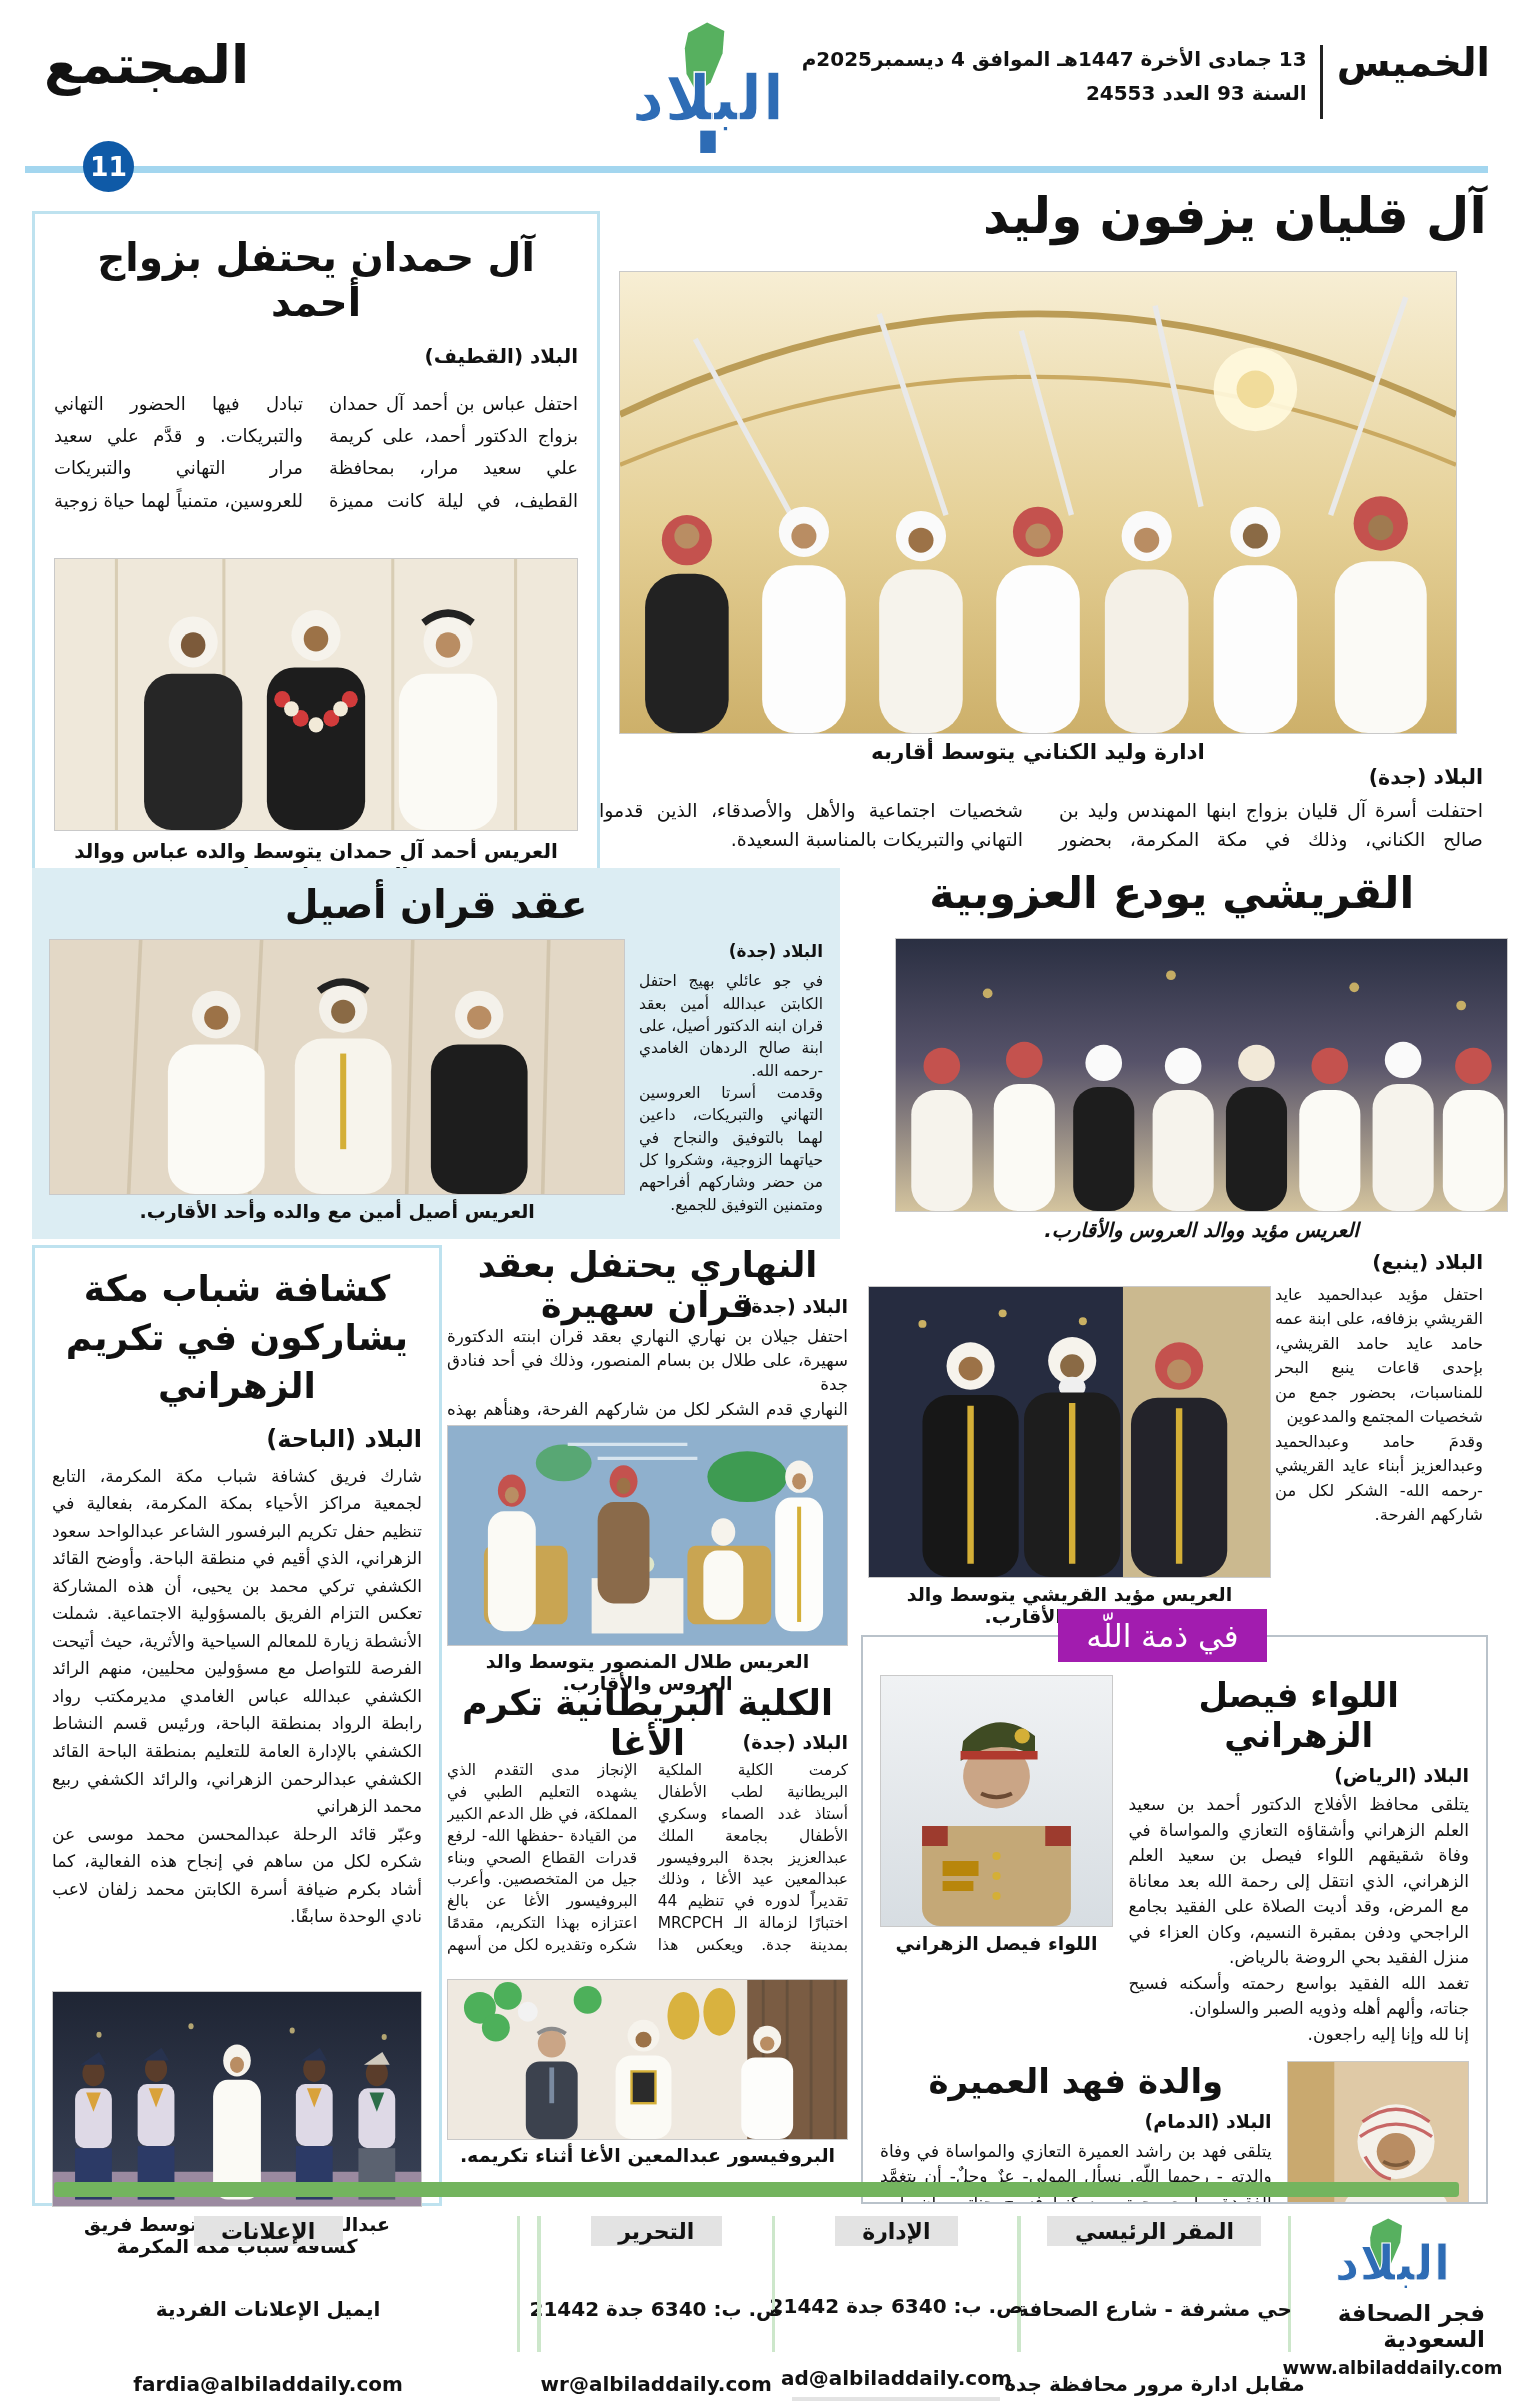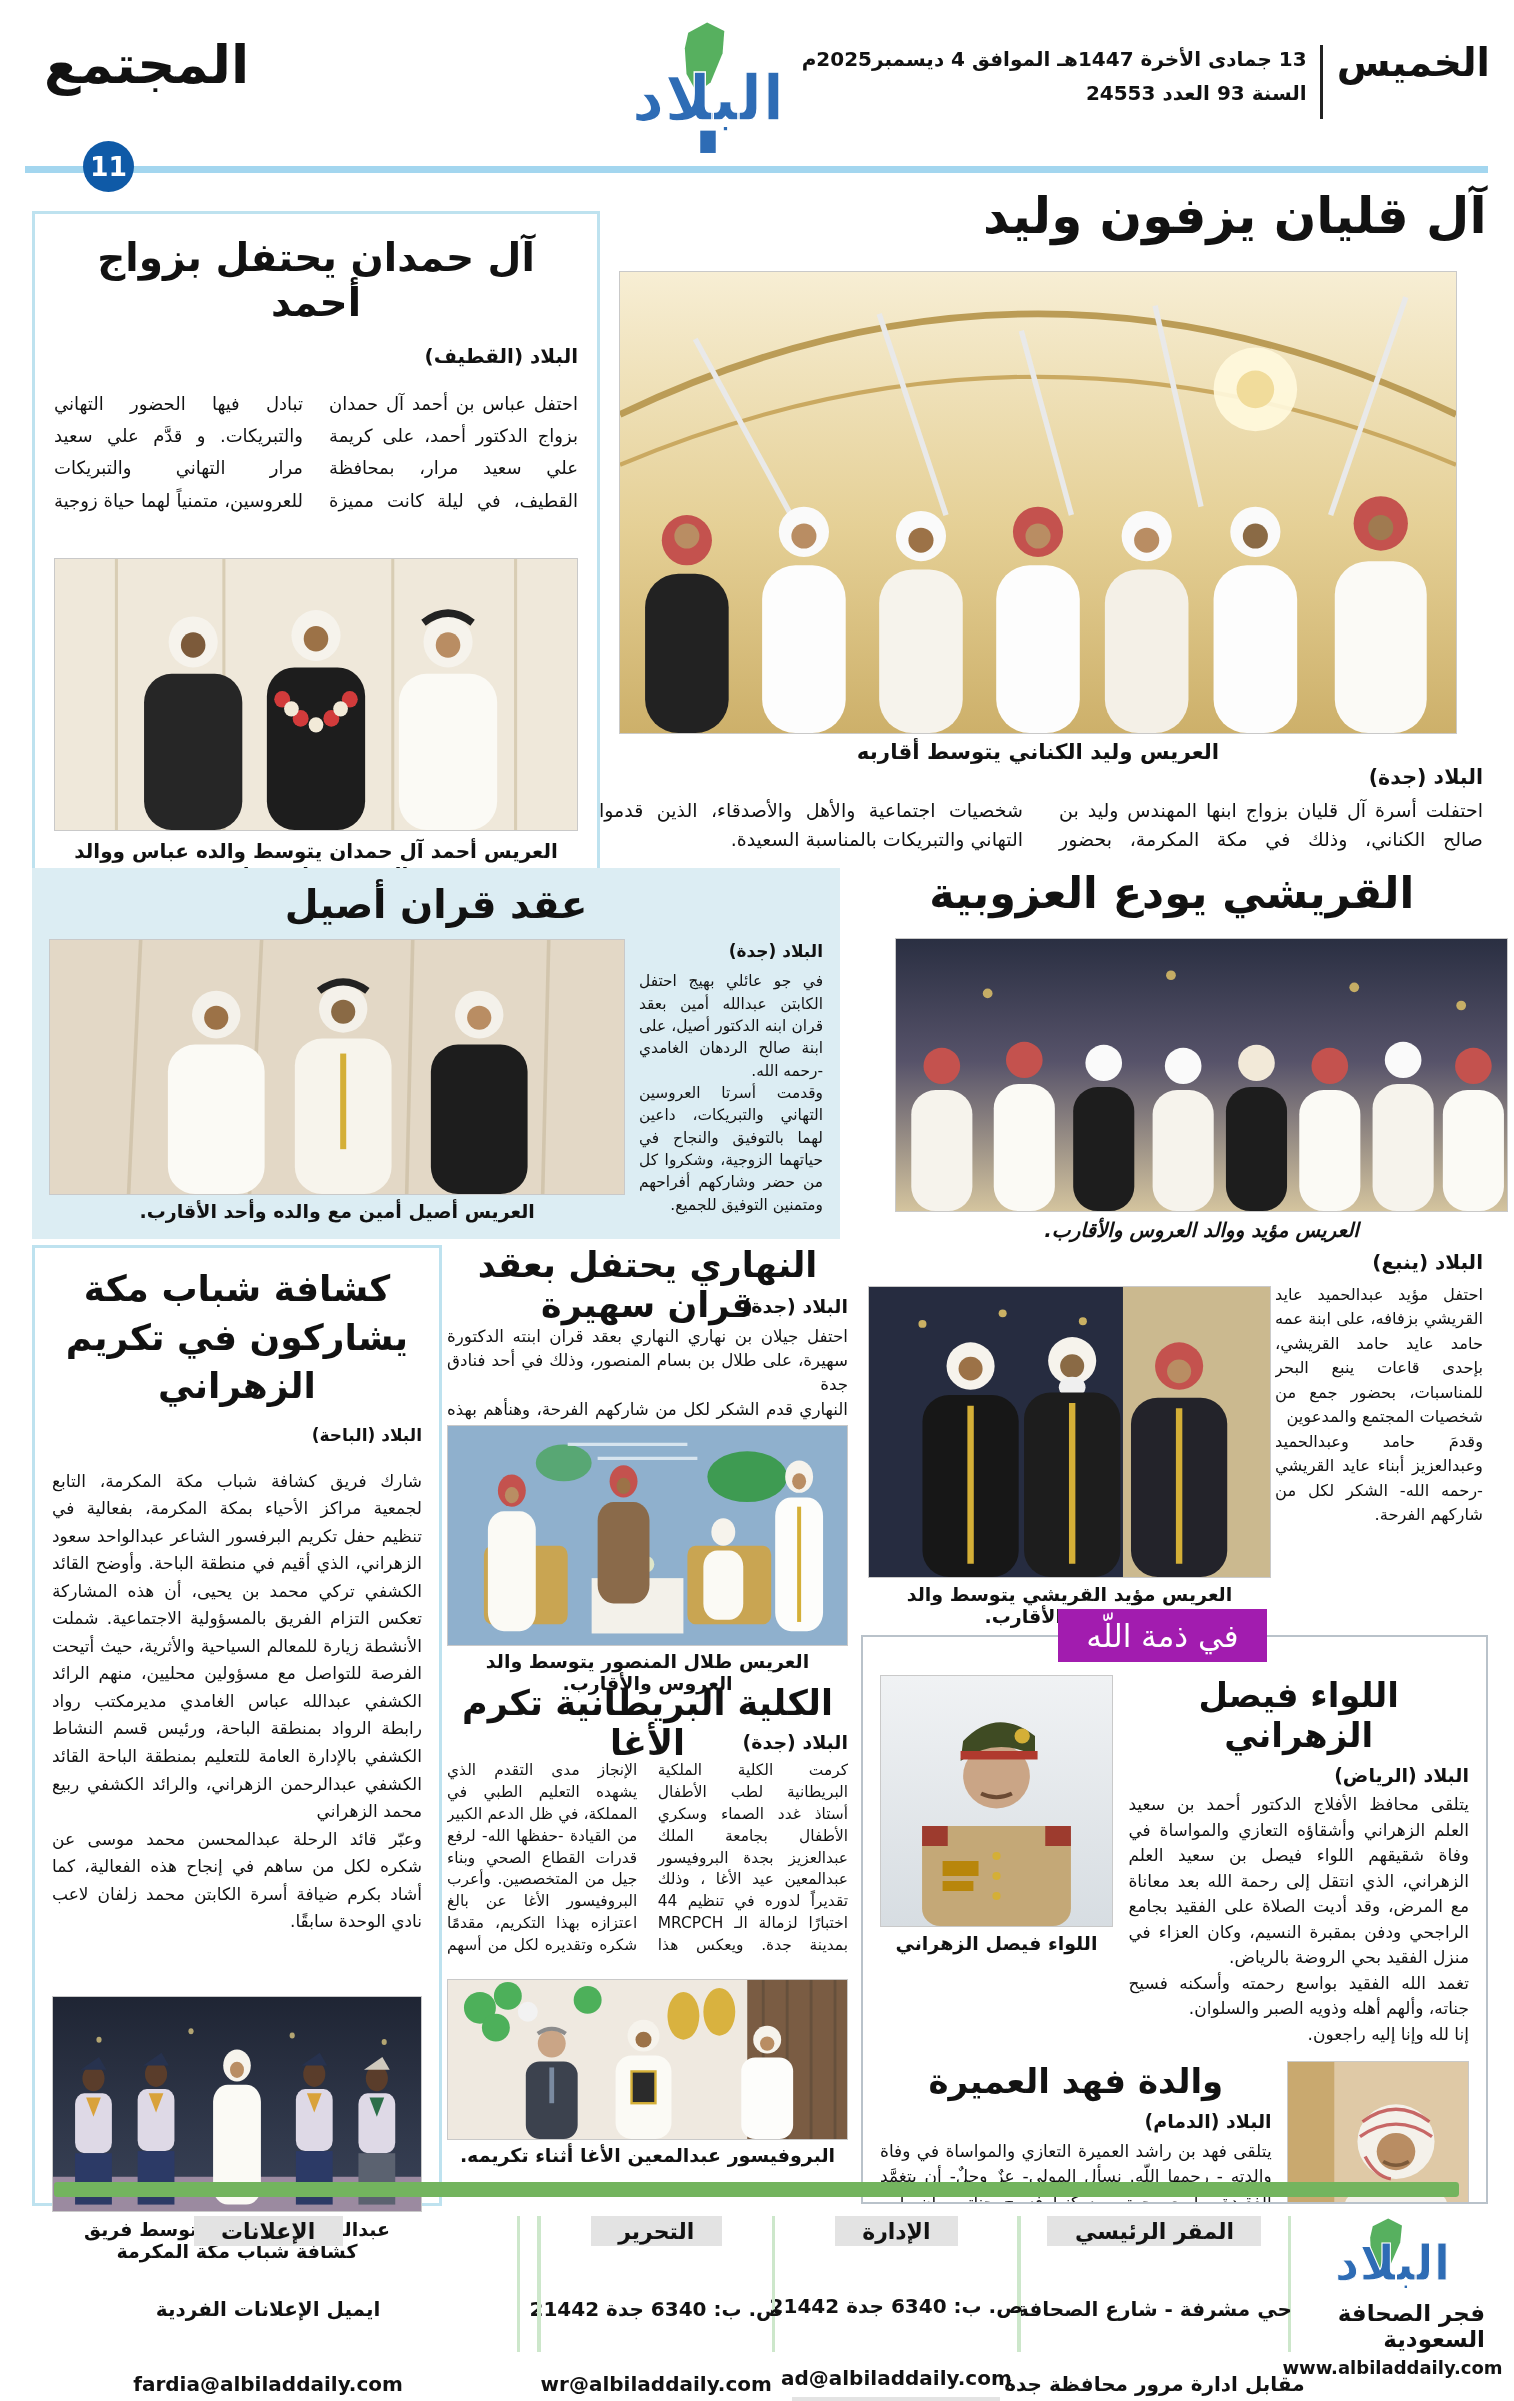--- a/index.html
+++ b/index.html
@@ -61,21 +61,21 @@
   #q-caption1{top:1218px;left:896px;width:613px;font-style:italic;}
   #q-dateline{top:1250px;right:31px;}
   #q-body{top:1283px;right:31px;width:208px;height:312px;font-size:16.3px;line-height:1.5;overflow:hidden;}
   #q-photo2{top:1286px;left:869px;width:403px;height:292px;}
   #q-caption2{top:1583px;left:869px;width:403px;font-size:19px;}
 
   
   #box-scouts{top:1245px;left:33px;width:410px;height:961px;border:3.4px solid #bee2ef;
               padding:8.6px 17px;box-sizing:border-box;}
   #scouts-headline{font-size:36px;font-weight:bold;text-align:center;margin:8.6px 0 13.7px;line-height:1.35;}
-  #scouts-dateline{margin-bottom:23px;font-size:17px;}
+  #scouts-dateline{margin-bottom:10px;font-size:24px;}
   #scouts-body{font-size:17px;line-height:1.62;height:521px;overflow:hidden;text-align:justify;}
   #scouts-photo{width:100%;height:216px;margin-top:6.9px;}
   #scouts-caption{margin-top:6.9px;font-size:19px;}
 
   
   #nahari-headline{top:1245px;left:448px;width:401px;font-size:35px;font-weight:bold;text-align:center;}
   #nahari-dateline{top:1295px;left:448px;width:401px;font-size:19px;}
   #nahari-body{top:1324px;left:448px;width:401px;height:96px;font-size:16.7px;line-height:1.45;overflow:hidden;}
   #nahari-photo{top:1425px;left:448px;width:401px;height:221px;}
   #nahari-caption{top:1650px;left:448px;width:401px;font-size:19px;}
@@ -188,21 +188,21 @@
         <circle cx="16" cy="63" r="3" fill="#b98d63"></circle>
           <circle cx="44" cy="63" r="3" fill="#b98d63"></circle>
         <circle cx="72" cy="64" r="3" fill="#9c7247"></circle>
           <circle cx="100" cy="63" r="3" fill="#b98d63"></circle>
         <circle cx="126" cy="64" r="3" fill="#b98d63"></circle>
           <circle cx="152" cy="63" r="3" fill="#8a6a45"></circle>
         <circle cx="182" cy="61" r="3" fill="#a07a50"></circle>
       </g>
     </svg>
   </div>
-  <div class="abs caption" id="main-caption">العريس وليد الكناني يتوسط أقاربه</div>
+  <div class="abs caption" id="main-caption">ادارة وليد الكناني يتوسط أقاربه</div>
   <div class="abs dl" id="main-dateline">البلاد (جدة)</div>
   <div class="abs body-txt" id="main-body">احتفلت أسرة آل قليان بزواج ابنها المهندس وليد بن صالح الكناني، وذلك في مكة المكرمة، بحضور شخصيات اجتماعية والأهل والأصدقاء، الذين قدموا التهاني والتبريكات بالمناسبة السعيدة.
 شهد الحفل تقديم ألوان من أهازيج الأفراح، وقدَّم الشاعر والمؤدي نايف بن قزعان شيلةً مميزة نالت إعجاب الحضور.</div>
 
   <div class="abs" id="box-hamdan">
     <div id="hamdan-headline">آل حمدان يحتفل بزواج أحمد</div>
     <div class="dl" id="hamdan-dateline">البلاد (القطيف)</div>
     <div class="body-txt" id="hamdan-body">احتفل عباس بن أحمد آل حمدان بزواج الدكتور أحمد، على كريمة علي سعيد مرار، بمحافظة القطيف، في ليلة كانت مميزة تبادل فيها الحضور التهاني والتبريكات. و قدَّم علي سعيد مرار التهاني والتبريكات للعروسين، متمنياً لهما حياة زوجية سعيدة، وشكر كل من شاركهم أفراحهم.</div>
     <div class="photo" id="hamdan-photo">
       <svg viewBox="0 0 170 85" preserveAspectRatio="none">

